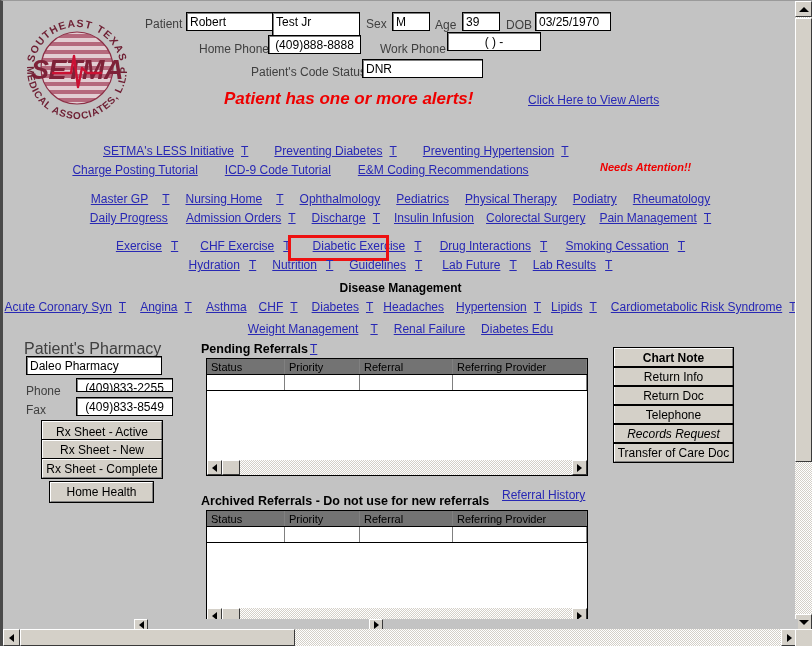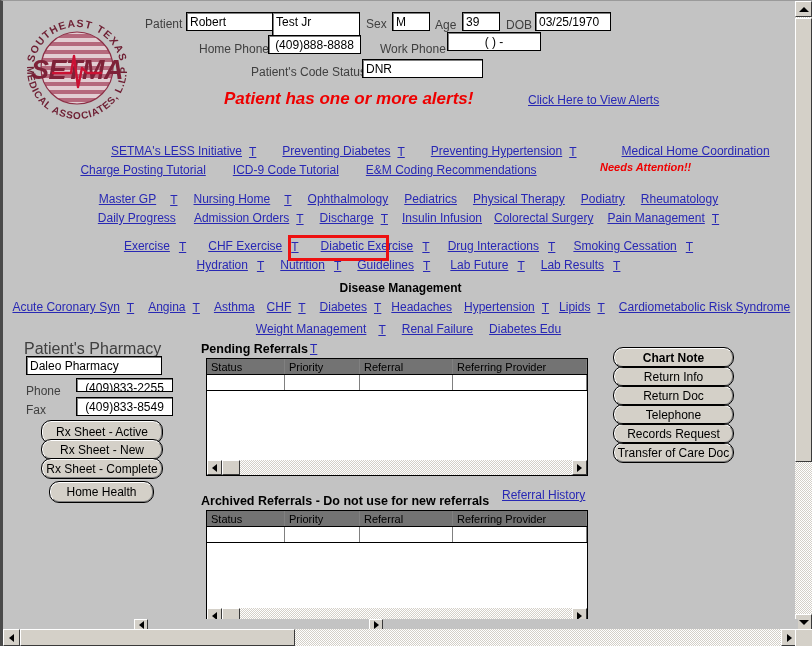--- a/index.html
+++ b/index.html
@@ -54,24 +54,23 @@
   }
   .tlink {
     color: #2828b4;
     font-size: 12px;
     text-decoration: underline;
     cursor: pointer;
   }
   .navrow {
     position: absolute;
     display: flex;
-    align-items: center;
+    align-items: flex-start;
     justify-content: center;
     white-space: nowrap;
-    padding-left: 8px;
   }
   .navrow .gap { display: inline-block; }
 
   
   .alert-big {
     font-size: 17px;
     font-weight: bold;
     font-style: italic;
     color: #ee0000;
     white-space: nowrap;
@@ -107,21 +106,20 @@
     outline-offset: 0;
     font-size: 12px;
     color: #000;
     text-align: center;
     cursor: pointer;
     box-sizing: border-box;
     display: flex;
     align-items: center;
     justify-content: center;
     user-select: none;
-    border-radius: 9px;
   }
   .btn.bold { font-weight: bold; }
 
   
   .gridbox {
     position: absolute;
     background: #ffffff;
     border: 1px solid #000;
     box-sizing: border-box;
     overflow: hidden;
@@ -324,21 +322,20 @@
     <span class="tlink">T</span>
     <span style="width:26px;" class="gap"></span>
     <span class="lnk">Preventing Diabetes</span>
     <span style="width:7px;" class="gap"></span>
     <span class="tlink">T</span>
     <span style="width:26px;" class="gap"></span>
     <span class="lnk">Preventing Hypertension</span>
     <span style="width:7px;" class="gap"></span>
     <span class="tlink">T</span>
     <span style="width:45px;" class="gap"></span>
-    <span class="lnk">Medical Home Coordination</span>
   </div>
 
   <div class="abs needs-att" style="left:597px; top:160px;">Needs Attention!!</div>
 
   <div class="navrow" style="left:0; top:162px; width:595px; justify-content:center;">
     <span class="lnk">Charge Posting Tutorial</span>
     <span style="width:27px;" class="gap"></span>
     <span class="lnk">ICD-9 Code Tutorial</span>
     <span style="width:27px;" class="gap"></span>
     <span class="lnk">E&amp;M Coding Recommendations</span>
@@ -542,21 +539,21 @@
         <div class="arr arr-r"></div>
       </div>
     </div>
   </div>
 
   <div class="abs" style="left:611px; top:347px; width:119px;">
     <div class="btn bold" style="width:119px; height:19px;">Chart Note</div>
     <div class="btn" style="width:119px; height:19px;">Return Info</div>
     <div class="btn" style="width:119px; height:19px;">Return Doc</div>
     <div class="btn" style="width:119px; height:19px;">Telephone</div>
-    <div class="btn" style="width:119px; height:19px;">Records Request</div>
+    <div class="btn" style="width:119px; height:19px;font-style:italic;">Records Request</div>
     <div class="btn" style="width:119px; height:19px;">Transfer of Care Doc</div>
   </div>
 
   <div id="vscroll">
     <div class="vsb-btn" style="top:0;">
       <div class="arr arr-u"></div>
     </div>
     <div class="vsb-thumb" style="top:17px; height:444px;"></div>
     <div class="vsb-btn" style="top:613px;">
       <div class="arr arr-d"></div>

